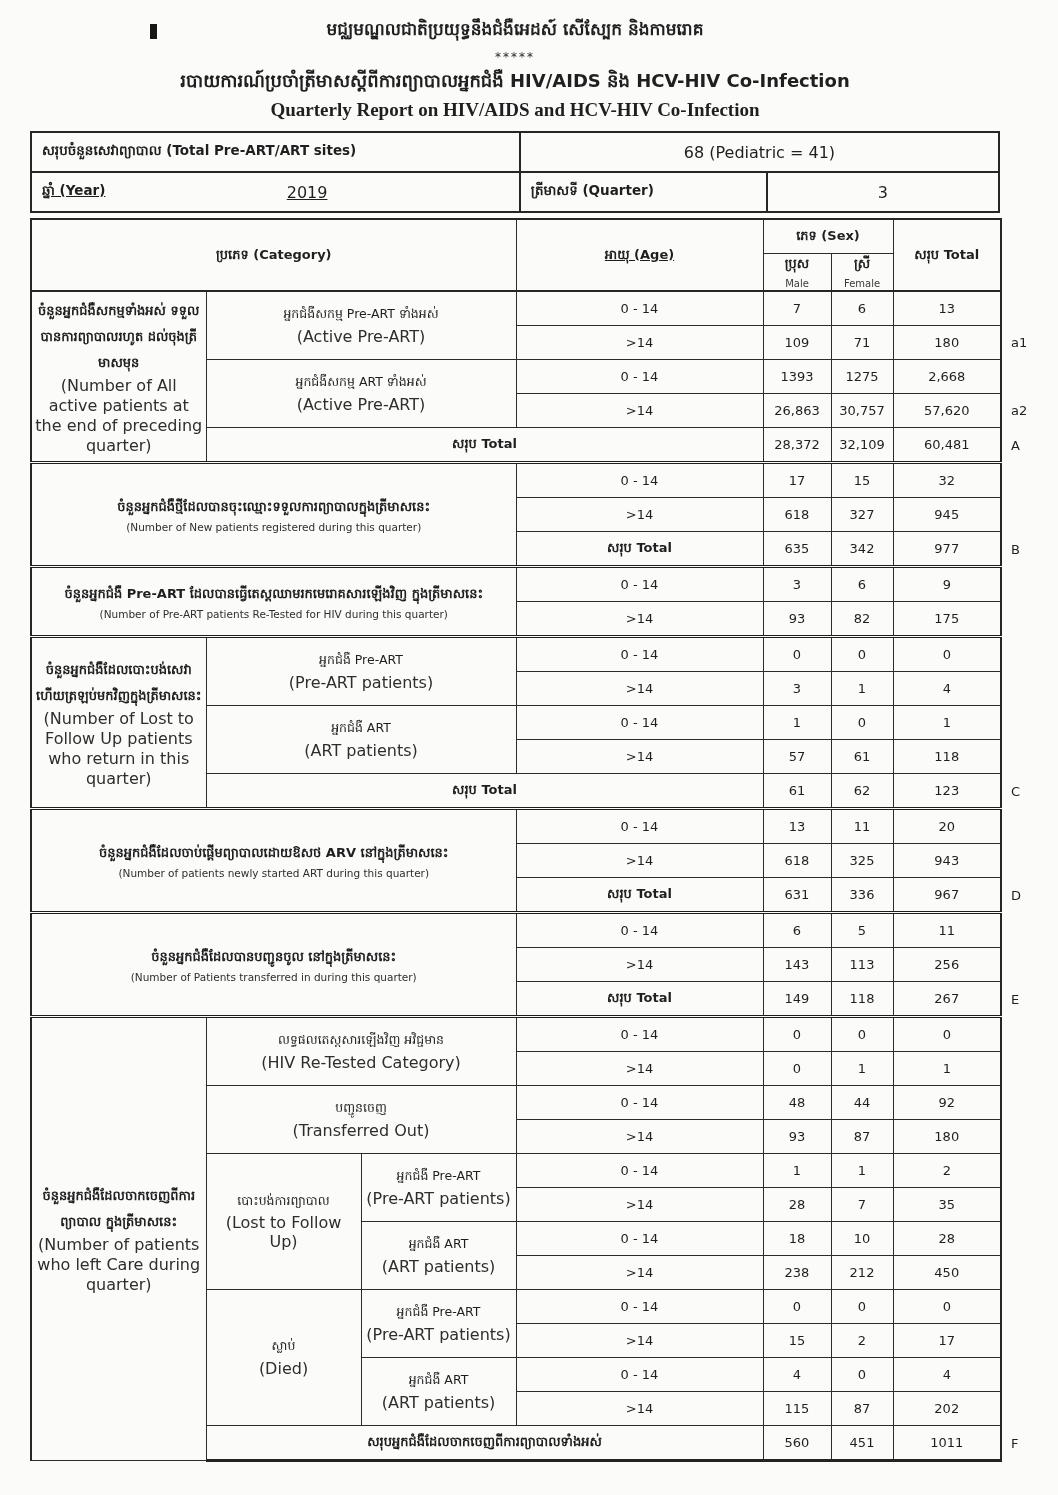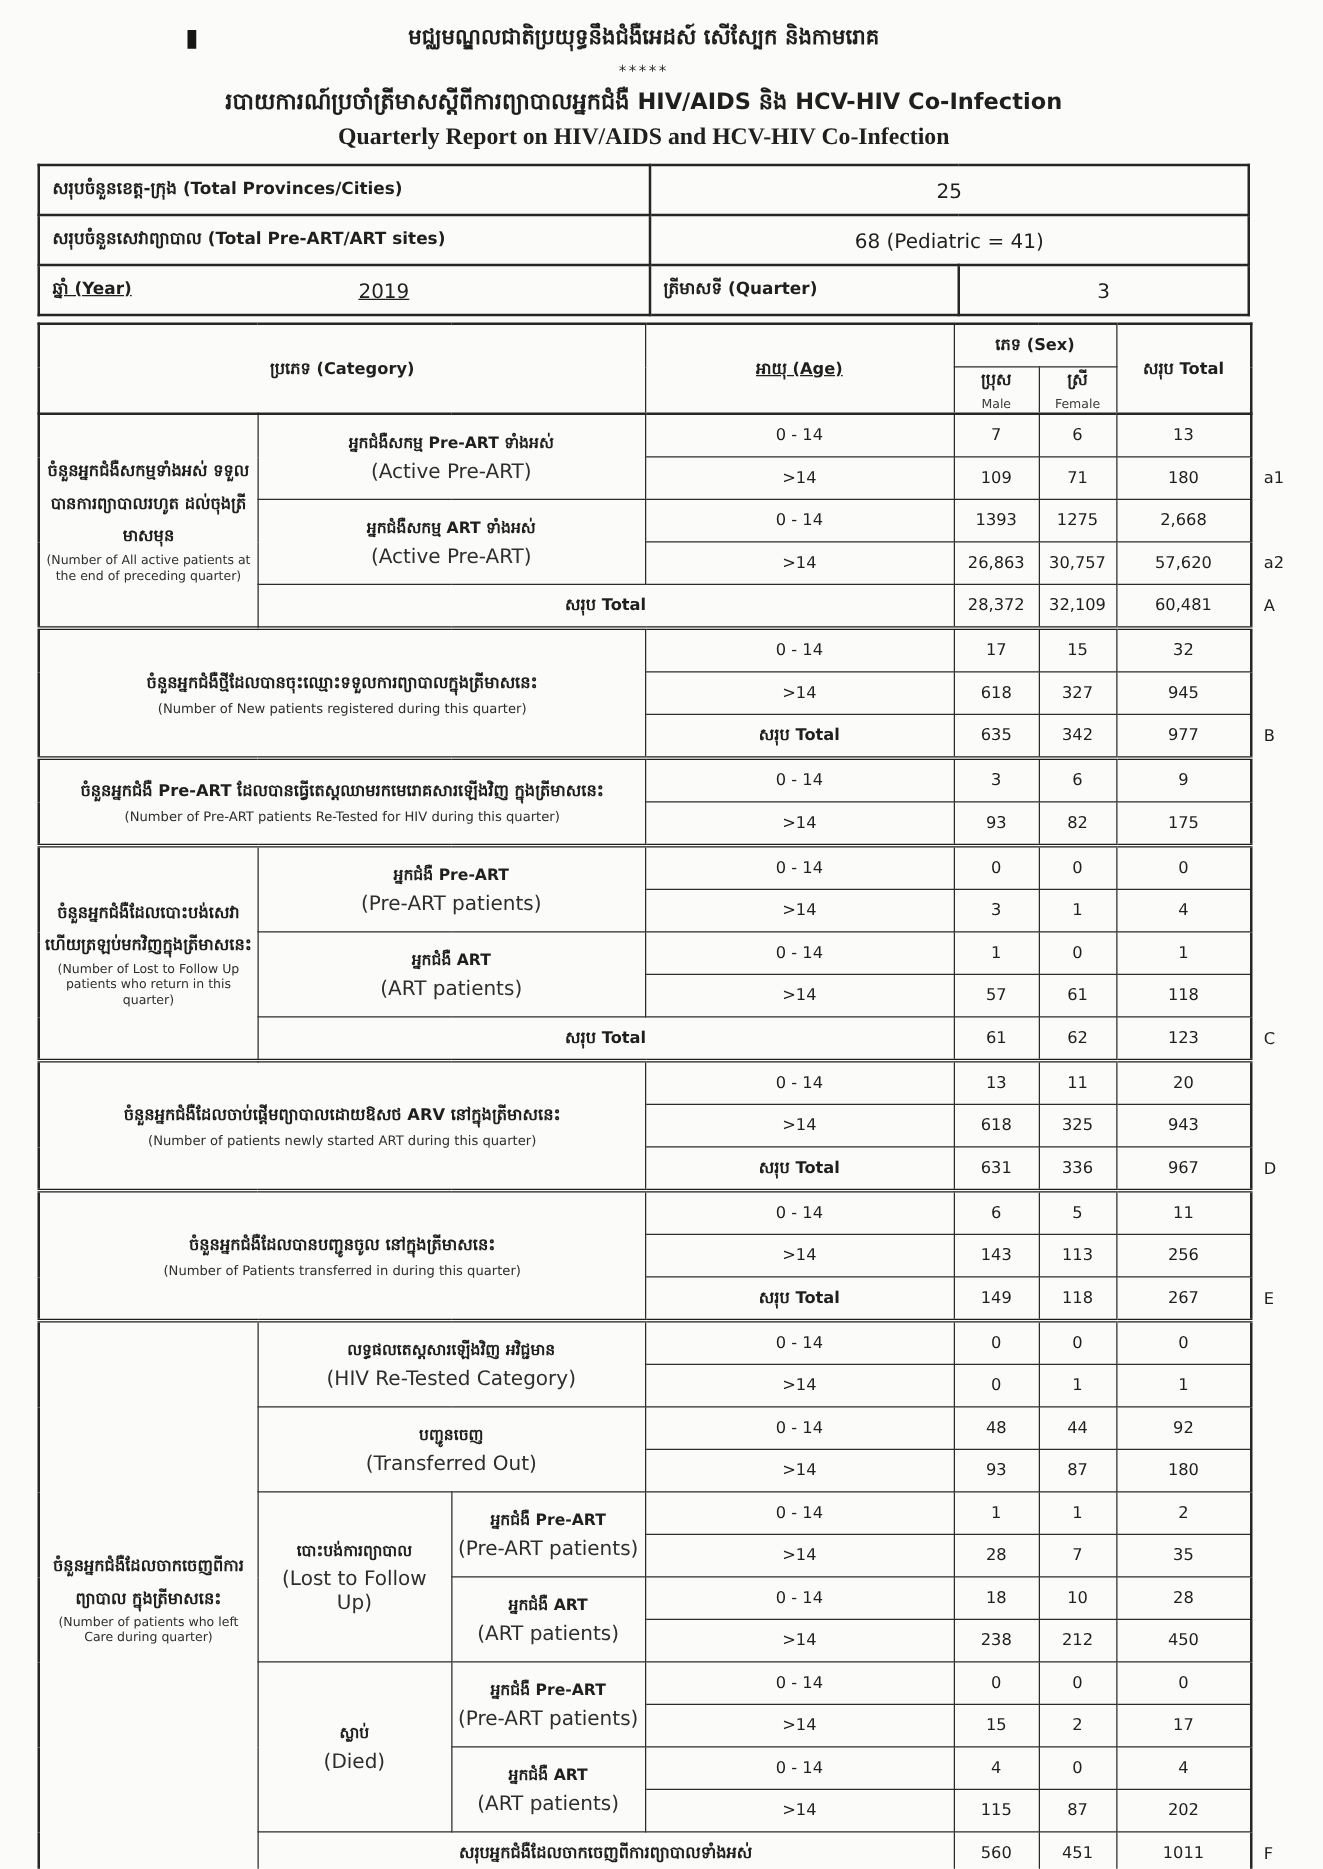--- a/index.html
+++ b/index.html
@@ -44,50 +44,46 @@
   .thCat{text-align:center;font-size:15px;font-weight:700;}
   .thAge{text-align:center;font-size:14px;font-weight:600;text-decoration:underline;}
   .thSex{text-align:center;font-size:12.5px;font-weight:600;height:24px;}
   .thTotal{text-align:center;font-size:13.5px;font-weight:700;}
   .thMF{text-align:center;height:44px;}
   .thMF .kh2{display:block;font-size:13px;font-weight:600;}
   .thMF .en{display:block;font-size:10px;color:#3a3a3a;margin-top:4px;}
 
   .catL{text-align:center;padding:4px 6px;}
   .catL .kh{display:block;font-size:13px;font-weight:700;line-height:2.0;}
-  .catL .en{display:block;font-size:10px;color:#2e2e2e;line-height:1.25;margin-top:0;}
+  .catL .en{display:block;font-size:16px;color:#2e2e2e;line-height:1.25;margin-top:0;}
   .lblW{text-align:center;padding:4px 10px;}
   .lblW .kh{display:block;font-size:13px;font-weight:700;line-height:1.7;}
   .lblW .en{display:block;font-size:10.5px;color:#2e2e2e;margin-top:3px;}
   .catG{text-align:center;}
-  .catG .kh2{display:block;font-size:12.5px;font-weight:700;line-height:1.5;}
+  .catG .kh2{display:block;font-size:12.5px;font-weight:400;line-height:1.5;}
   .catG .en{display:block;font-size:16px;color:#2e2e2e;margin-top:3px;}
   .age{text-align:center;font-size:12.5px;}
   .n{text-align:center;font-size:13px;}
   .tl{text-align:center;font-size:13px;font-weight:700;}
 </style>
 </head>
 <body>
 
 <div class="page">
   <div class="speck"></div>
 
   <div class="doc-header">
     <div class="org-kh">មជ្ឈមណ្ឌលជាតិប្រយុទ្ធនឹងជំងឺអេដស៍ សើស្បែក និងកាមរោគ</div>
     <div class="stars">*****</div>
     <div class="title-kh">របាយការណ៍ប្រចាំត្រីមាសស្តីពីការព្យាបាលអ្នកជំងឺ HIV/AIDS និង HCV-HIV Co-Infection</div>
     <div class="title-en">Quarterly Report on HIV/AIDS and HCV-HIV Co-Infection</div>
   </div>
 
   <table class="info">
     <tbody>
-        <tr>
-      <td class="lab" style="width:50.5%">សរុបចំនួនខេត្ត-ក្រុង (Total Provinces/Cities)</td>
-      <td class="val" colspan="2">25</td>
-    </tr>
     <tr>
       <td class="lab">សរុបចំនួនសេវាព្យាបាល (Total Pre-ART/ART sites)</td>
       <td class="val" colspan="2">68 (Pediatric = 41)</td>
     </tr>
     <tr>
       <td>
         <div class="yearflex">
           <span class="yl">ឆ្នាំ  (Year)</span>
           <span class="yv">2019</span>
         </div>

